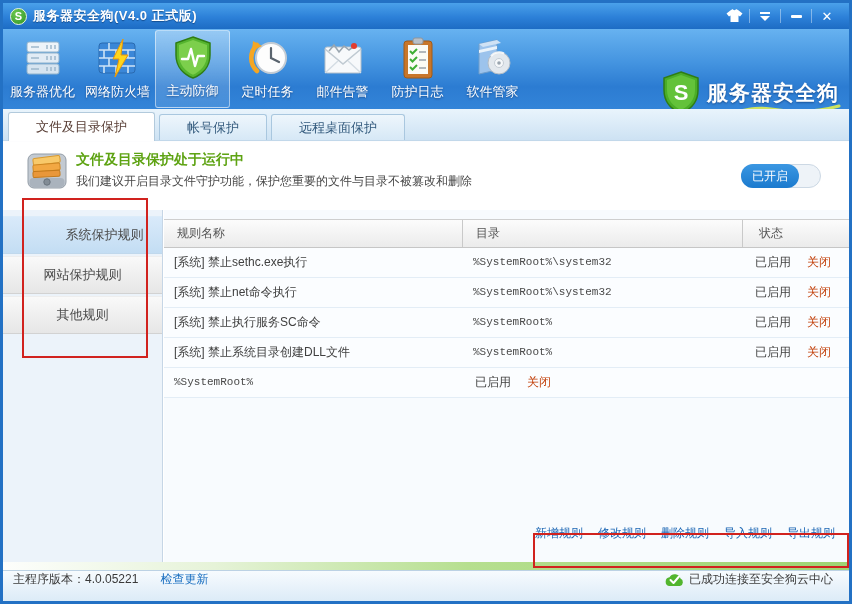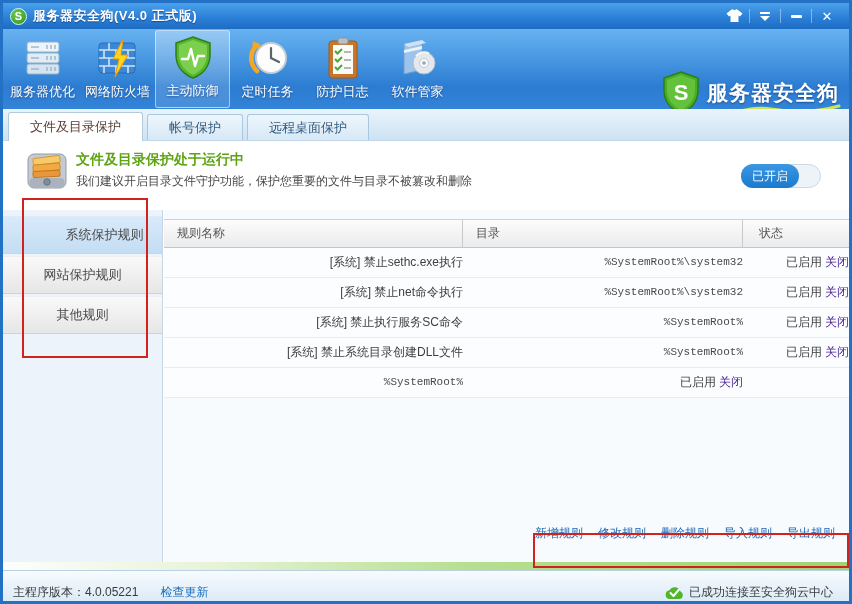--- a/index.html
+++ b/index.html
@@ -42,21 +42,21 @@
 
   .brand { position:absolute; right:10px; top:42px; display:flex; align-items:center; gap:7px; }
   .brand-text { color:#fff; font-size:21px; font-weight:bold; text-shadow:0 1px 2px rgba(0,30,80,.5);
     letter-spacing:1px; position:relative; }
   .brand-swoosh { position:absolute; left:-6px; bottom:-10px; }
 
   
   .tabstrip { position:absolute; left:0; right:0; top:106px; height:32px;
     background:linear-gradient(180deg,#e9f4fc,#cde2f3); border-bottom:1px solid #c2d8ea;
     display:flex; align-items:flex-end; padding-left:1px; }
-  .tab { height:26px; line-height:25px; padding:0 21px; margin-left:4px; font-size:13px;
+  .tab { height:26px; line-height:25px; padding:0 27px; margin-left:4px; font-size:13px;
     color:#335a7d; background:linear-gradient(#eef6fc,#d6e8f6); border:1px solid #a9c7df;
     border-bottom:none; border-radius:3px 3px 0 0; cursor:pointer; white-space:nowrap; }
   .tab.active { height:29px; line-height:28px; background:#fff; color:#5a4038;
     border-color:#b2cadc; margin-bottom:-1px; z-index:2; }
 
   
   .content { position:absolute; left:0; right:0; top:139px; height:420px; background:#fff; }
 
   .banner { position:absolute; left:0; right:0; top:0; height:68px; background:#fff; }
   .banner-icon { position:absolute; left:24px; top:9px; }
@@ -76,35 +76,35 @@
   .side-item.active { background:linear-gradient(#d9eafa,#c3ddf3); border-top:1px solid #dcecf9; border-bottom:1px solid #c0d8ec;padding-left:44px; }
 
   .main { position:absolute; left:161px; right:0; top:68px; bottom:0; background:#f8fbfe; }
   .thead { display:grid; grid-template-columns:299px 280px 1fr; margin-top:9px;
     background:linear-gradient(#fcfcfc,#ebebeb); border-top:1px solid #cfcfcf; border-bottom:1px solid #c6c6c6; }
   .th { height:27px; line-height:27px; font-size:12px; color:#555; padding-left:13px;
     border-right:1px solid #c9c9c9; }
   .th:last-child { border-right:none; padding-left:16px; }
   .trow { display:grid; grid-template-columns:299px 280px 1fr; border-bottom:1px solid #e3edf6;
     background:#fbfdff; }
-  .td { height:29px; line-height:29px; font-size:12px; color:#404040; white-space:nowrap; overflow:hidden;text-align:right; }
+  .td { height:29px; line-height:29px; font-size:12px; color:#404040; white-space:nowrap; overflow:hidden; }
   .td.name { padding-left:10px; }
   .td.dir { padding-left:10px; font-family:"Liberation Mono","DejaVu Sans Mono",monospace; font-size:11px; color:#4a4a4a; }
   .td.status { padding-left:12px; }
-  .row-action { color:#4c1d95; margin-left:3px; cursor:pointer; }
+  .row-action { color:#c2410c; margin-left:16px; cursor:pointer; }
 
   .actions { position:absolute; right:14px; bottom:20px; display:flex; gap:15px; }
   .action-link { font-size:12px; color:#1c66b4; cursor:pointer; white-space:nowrap; }
 
   
   .green-strip { position:absolute; left:0; right:0; top:559px; height:8px;
     background:linear-gradient(90deg,#fdfefc 0%,#e6f3d8 25%,#b6df8f 55%,#9ed473 100%); }
   .statusbar { position:absolute; left:0; right:0; top:567px; height:31px;
     background:linear-gradient(#f7fbfe,#dcebf7); border-top:1px solid #bcd2e4;
-    display:flex; align-items:flex-end; font-size:12px; }
+    display:flex; align-items:flex-start; font-size:12px; }
   .sb-version { color:#3a3a3a; margin-left:10px; }
   .sb-update { color:#1a6fc0; margin-left:22px; cursor:pointer; }
   .sb-right { margin-left:auto; margin-right:16px; display:flex; align-items:center; gap:4px; color:#3c3c3c; }
 
   
   .red-rect { position:absolute; border:2px solid #d1221e; z-index:50; pointer-events:none; }
   .rect-sidebar { left:19px; top:195px; width:126px; height:160px; }
   .rect-actions { left:530px; top:530px; width:316px; height:35px; }
 </style>
 </head>
@@ -180,20 +180,32 @@
         <svg width="44" height="42" viewBox="0 0 44 42">
           <circle cx="25" cy="21" r="15" fill="#fdfdfd" stroke="#c4ccd4" stroke-width="2"></circle>
           <path d="M25 11 V21 L33 25" stroke="#5a646e" stroke-width="2.2" fill="none" stroke-linecap="round"></path>
           <path d="M11 34 A 17.5 17.5 0 0 1 11 8" fill="none" stroke="#f5a623" stroke-width="4.5" stroke-linecap="round"></path>
           <polygon points="7,4 16,9 6,14" fill="#f5a623"></polygon>
         </svg>
       </span>
       <span class="tb-label">定时任务</span>
     </div>
 
+    <div class="tb-item">
+      <span class="tb-icon">
+        <svg width="44" height="42" viewBox="0 0 44 42">
+          <rect x="4" y="10" width="36" height="26" rx="2" fill="#f7f9fb" stroke="#b4bfc9"></rect>
+          <polyline points="8,14 13,8 18,15 23,9 28,13 32,10" fill="none" stroke="#9aa6b0" stroke-width="1.6"></polyline>
+          <circle cx="33" cy="9" r="3" fill="#e23b2e"></circle>
+          <path d="M4 12 L22 27 L40 12" fill="none" stroke="#c0cad2" stroke-width="1.6"></path>
+          <path d="M4 36 L17 24 M40 36 L27 24" stroke="#d4dde4" stroke-width="1.4"></path>
+        </svg>
+      </span>
+      <span class="tb-label">邮件告警</span>
+    </div>
 
     <div class="tb-item">
       <span class="tb-icon">
         <svg width="40" height="44" viewBox="0 0 40 44">
           <rect x="6" y="5" width="28" height="37" rx="3" fill="#c8762a" stroke="#a05a18"></rect>
           <rect x="10" y="9" width="20" height="29" fill="#fbfbf6"></rect>
           <rect x="15" y="2" width="10" height="6" rx="2" fill="#b9bfc6" stroke="#8e959c"></rect>
           <path d="M12 15 l2.5 2.5 L19 13 M12 23 l2.5 2.5 L19 21 M12 31 l2.5 2.5 L19 29" stroke="#3fae35" stroke-width="2" fill="none"></path>
           <path d="M21 16 h7 M21 24 h7 M21 32 h7" stroke="#9aa2aa" stroke-width="1.6"></path>
         </svg>

